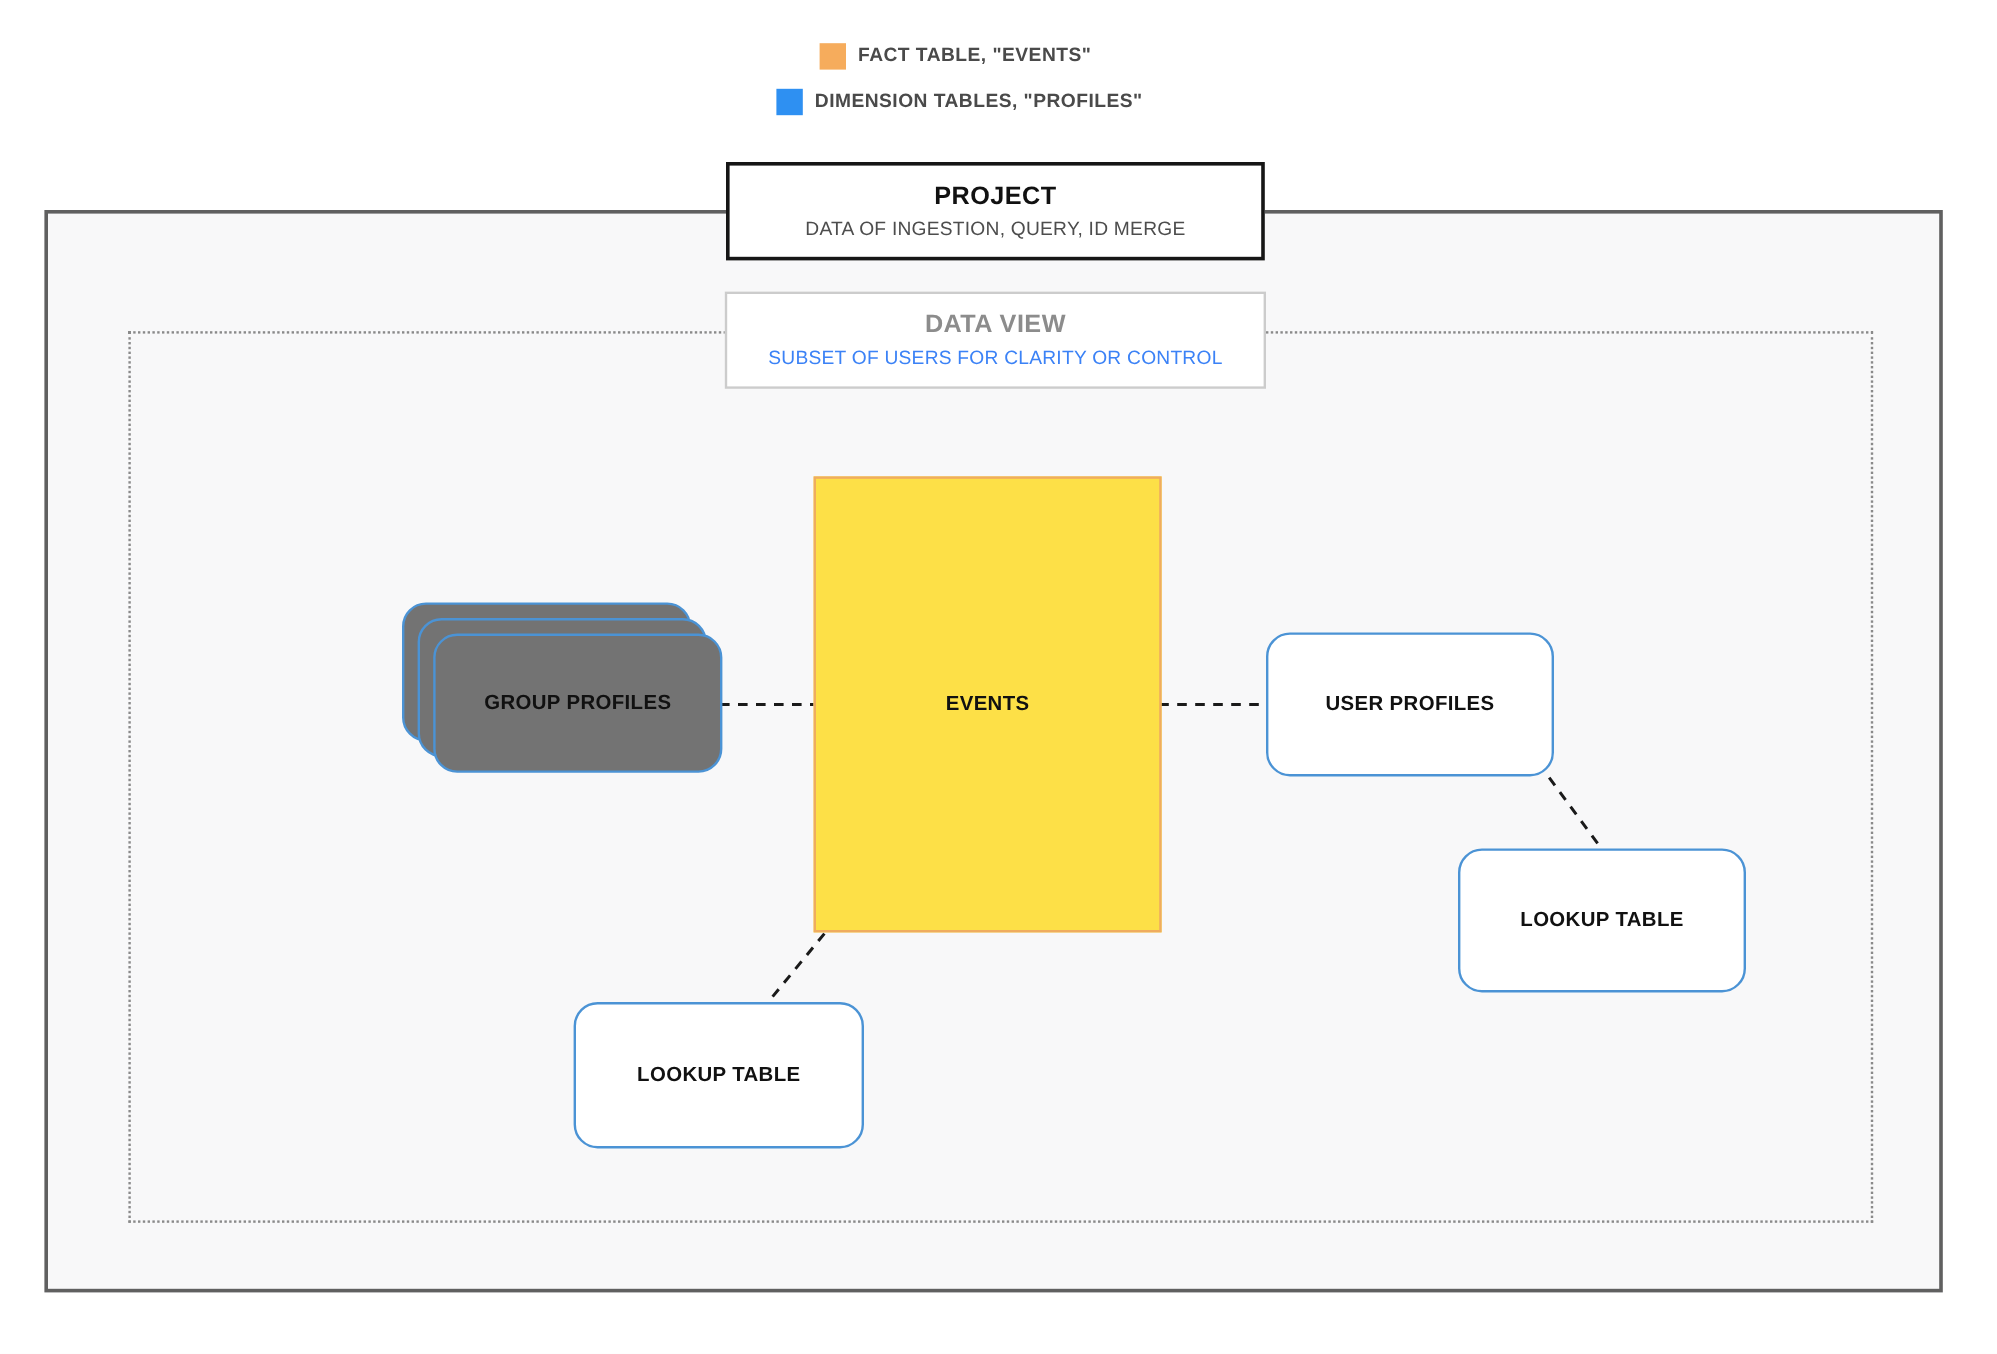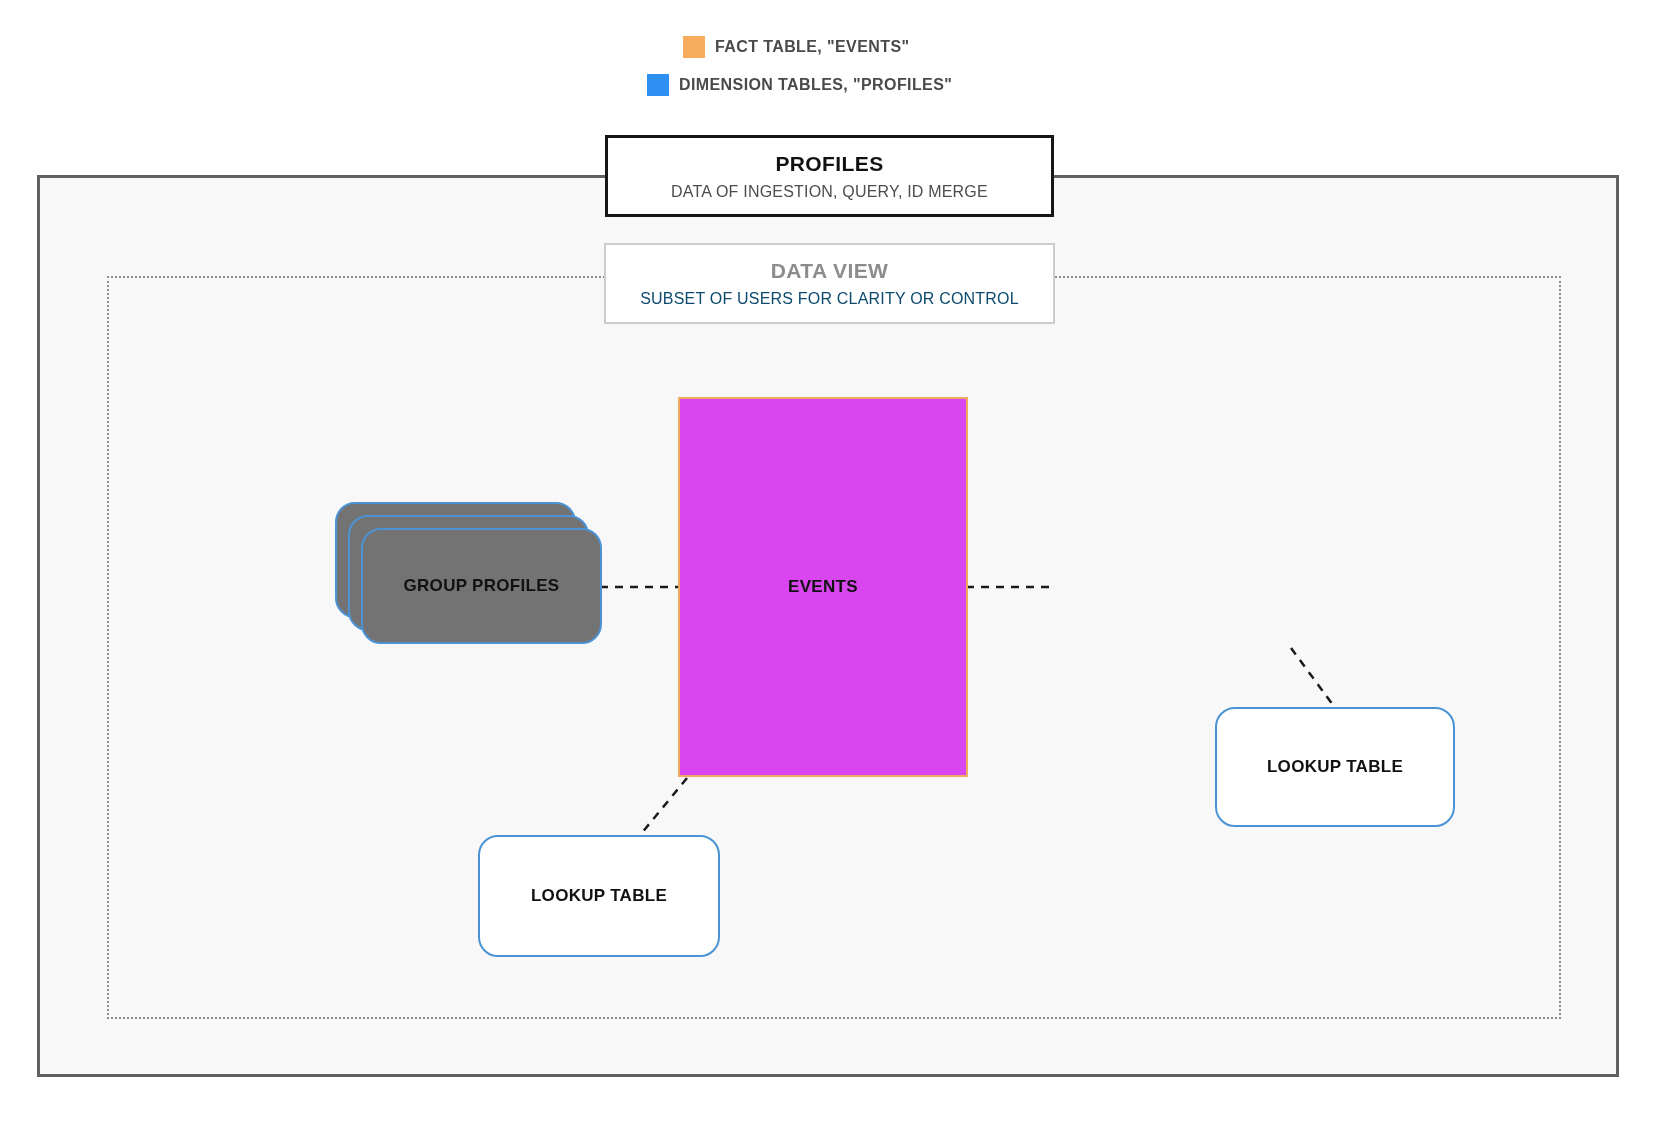--- a/index.html
+++ b/index.html
@@ -99,40 +99,40 @@
   }
   .data-view-box .box-title {
     font-size: 21px;
     font-weight: 700;
     color: #8c8c8c;
     letter-spacing: 0.4px;
   }
   .data-view-box .box-subtitle {
     font-size: 16px;
     font-weight: 400;
-    color: #0c4a6e;
+    color: #3b82f6;
     letter-spacing: 0.2px;
   }
 
   
   .node-label {
     font-size: 17px;
     font-weight: 700;
     color: #111111;
     letter-spacing: 0.3px;
     white-space: nowrap;
   }
   .events-box {
     position: absolute;
     left: 678px;
     top: 397px;
     width: 286px;
     height: 376px;
     border: 2px solid #efac60;
-    background: #d946ef;
+    background: #fde047;
     display: flex;
     align-items: center;
     justify-content: center;
     z-index: 4;
   }
   .dim-card {
     position: absolute;
     border: 2px solid #4b93d5;
     border-radius: 20px;
     background: #ffffff;
@@ -213,31 +213,34 @@
   <div class="stack-card stack-back"></div>
   <div class="stack-card stack-middle"></div>
   <div class="stack-card stack-front">
     <span class="node-label">GROUP PROFILES</span>
   </div>
 
   <div class="events-box">
     <span class="node-label">EVENTS</span>
   </div>
 
+  <div class="dim-card user-profiles">
+    <span class="node-label">USER PROFILES</span>
+  </div>
 
   <div class="dim-card lookup-right">
     <span class="node-label">LOOKUP TABLE</span>
   </div>
 
   <div class="dim-card lookup-left">
     <span class="node-label">LOOKUP TABLE</span>
   </div>
 
   <div class="header-box project-box">
-    <span class="box-title">PROFILES</span>
+    <span class="box-title">PROJECT</span>
     <span class="box-subtitle">DATA OF INGESTION, QUERY, ID MERGE</span>
   </div>
 
   <div class="header-box data-view-box">
     <span class="box-title">DATA VIEW</span>
     <span class="box-subtitle">SUBSET OF USERS FOR CLARITY OR CONTROL</span>
   </div>
 
 </div>
 

